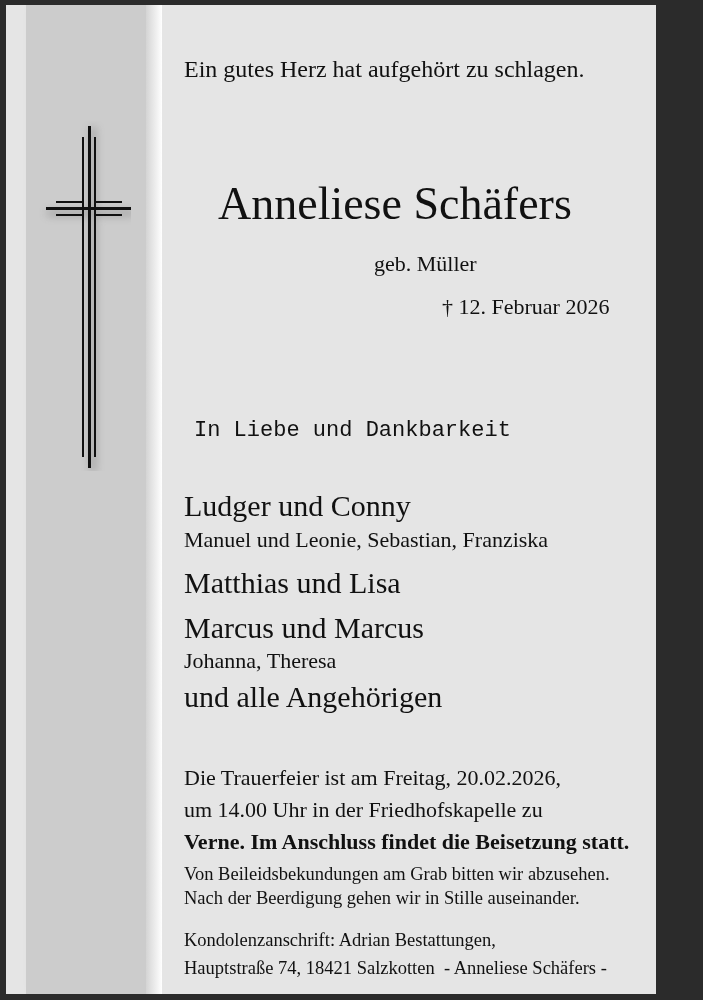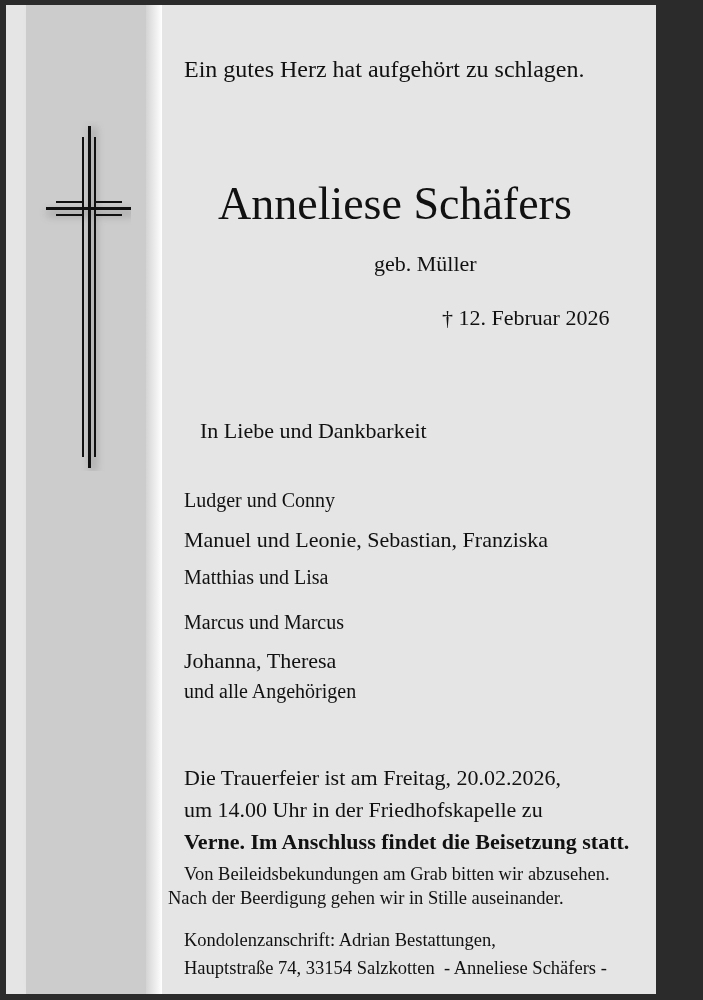--- a/index.html
+++ b/index.html
@@ -5,21 +5,21 @@
   html, body { margin:0; padding:0; }
   body { width:703px; height:1000px; background:#2b2b2b; position:relative; overflow:hidden; }
   .page { position:absolute; left:6px; top:5px; width:650px; height:989px; background:#e5e5e5; overflow:hidden; }
   .band { position:absolute; left:20px; top:0; width:120px; height:100%; background:#cccccc;
           box-shadow: 6px 0 10px rgba(0,0,0,0.08); }
   .band-fade { position:absolute; left:140px; top:0; width:16px; height:100%;
           background:linear-gradient(to right, #d4d4d4, #ffffff); }
   .cross { position:absolute; left:33px; top:116px; width:92px; height:350px; }
   .txt { position:absolute; font-family:"Liberation Serif", "DejaVu Serif", serif; color:#111; white-space:nowrap; }
   .t24 { font-size:24px; }
-  .t26 { font-size:20px;text-align:center; }
+  .t26 { font-size:30px;text-align:center; }
   .t22 { font-size:22px; }
   .t18 { font-size:18.5px; }
   .name { font-size:46px; }
 </style>
 </head>
 <body>
 
 <div class="page">
   <div class="band"></div>
   <div class="band-fade"></div>
@@ -45,33 +45,33 @@
     <rect x="17" y="80" width="26" height="2" fill="#111"></rect>
     <rect x="57" y="80" width="26" height="2" fill="#111"></rect>
     <rect x="17" y="93" width="26" height="2" fill="#111"></rect>
     <rect x="57" y="93" width="26" height="2" fill="#111"></rect>
   </svg>
 
   <div class="txt t24" style="left:178px; top:51px;">Ein gutes Herz hat aufgehört zu schlagen.</div>
 
   <div class="txt name" style="left:212px; top:172px;">Anneliese Schäfers</div>
   <div class="txt t22" style="left:368px; top:246px;">geb. Müller</div>
-  <div class="txt t22" style="left:436px; top:300px;">† 12. Februar 2026</div>
+  <div class="txt t22" style="left:436px; top:289px;">† 12. Februar 2026</div>
 
-  <div class="txt t22" style="left:194px; top:413px;">In Liebe und Dankbarkeit</div>
+  <div class="txt t22" style="left:188px; top:413px;font-family:Liberation Mono, monospace;">In Liebe und Dankbarkeit</div>
 
   <div class="txt t26" style="left:178px; top:484px;">Ludger und Conny</div>
   <div class="txt t26" style="left:178px; top:561px;">Matthias und Lisa</div>
   <div class="txt t22" style="left:178px; top:522px;">Manuel und Leonie, Sebastian, Franziska</div>
   <div class="txt t26" style="left:178px; top:606px;">Marcus und Marcus</div>
   <div class="txt t22" style="left:178px; top:643px;">Johanna, Theresa</div>
   <div class="txt t26" style="left:178px; top:675px;">und alle Angehörigen</div>
 
   <div class="txt t22" style="left:178px; top:760px;">Die Trauerfeier ist am Freitag, 20.02.2026,</div>
   <div class="txt t22" style="left:178px; top:792px;">um 14.00 Uhr in der Friedhofskapelle zu</div>
   <div class="txt t22" style="left:178px; top:824px;font-weight:bold;">Verne. Im Anschluss findet die Beisetzung statt.</div>
 
   <div class="txt t18" style="left:178px; top:859px;">Von Beileidsbekundungen am Grab bitten wir abzusehen.</div>
-  <div class="txt t18" style="left:162px; top:883px;">Nach der Beerdigung gehen wir in Stille auseinander.</div>
+  <div class="txt t18" style="left:178px; top:883px;">Nach der Beerdigung gehen wir in Stille auseinander.</div>
 
   <div class="txt t18" style="left:178px; top:925px;">Kondolenzanschrift: Adrian Bestattungen,</div>
-  <div class="txt t18" style="left:178px; top:953px; white-space:pre;">Hauptstraße 74, 33154 Salzkotten  - Anneliese Schäfers -</div>
+  <div class="txt t18" style="left:178px; top:953px; white-space:pre;">Hauptstraße 74, 18421 Salzkotten  - Anneliese Schäfers -</div>
 </div>
 
 </body></html>

